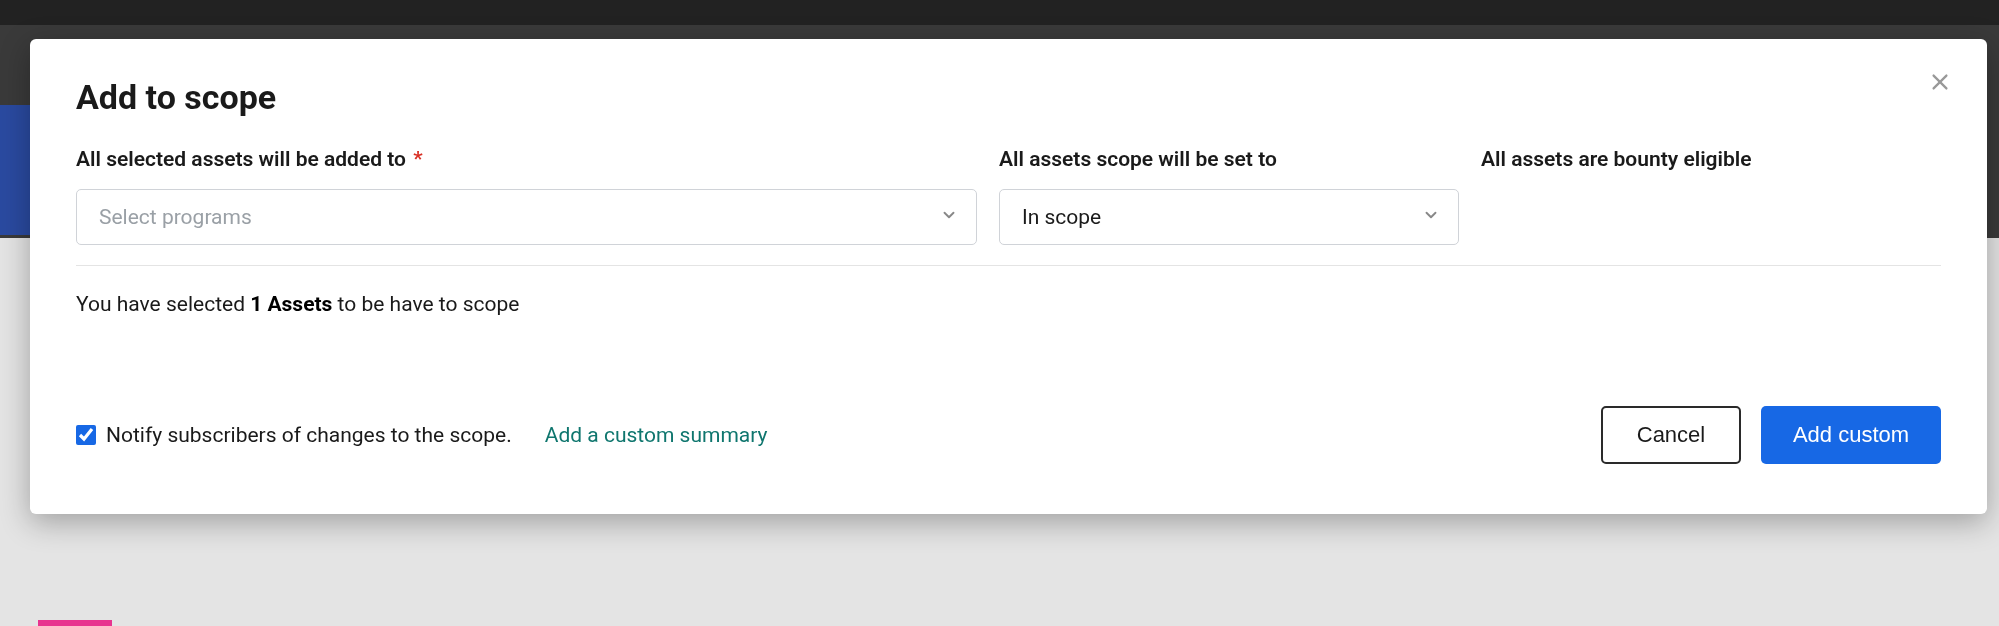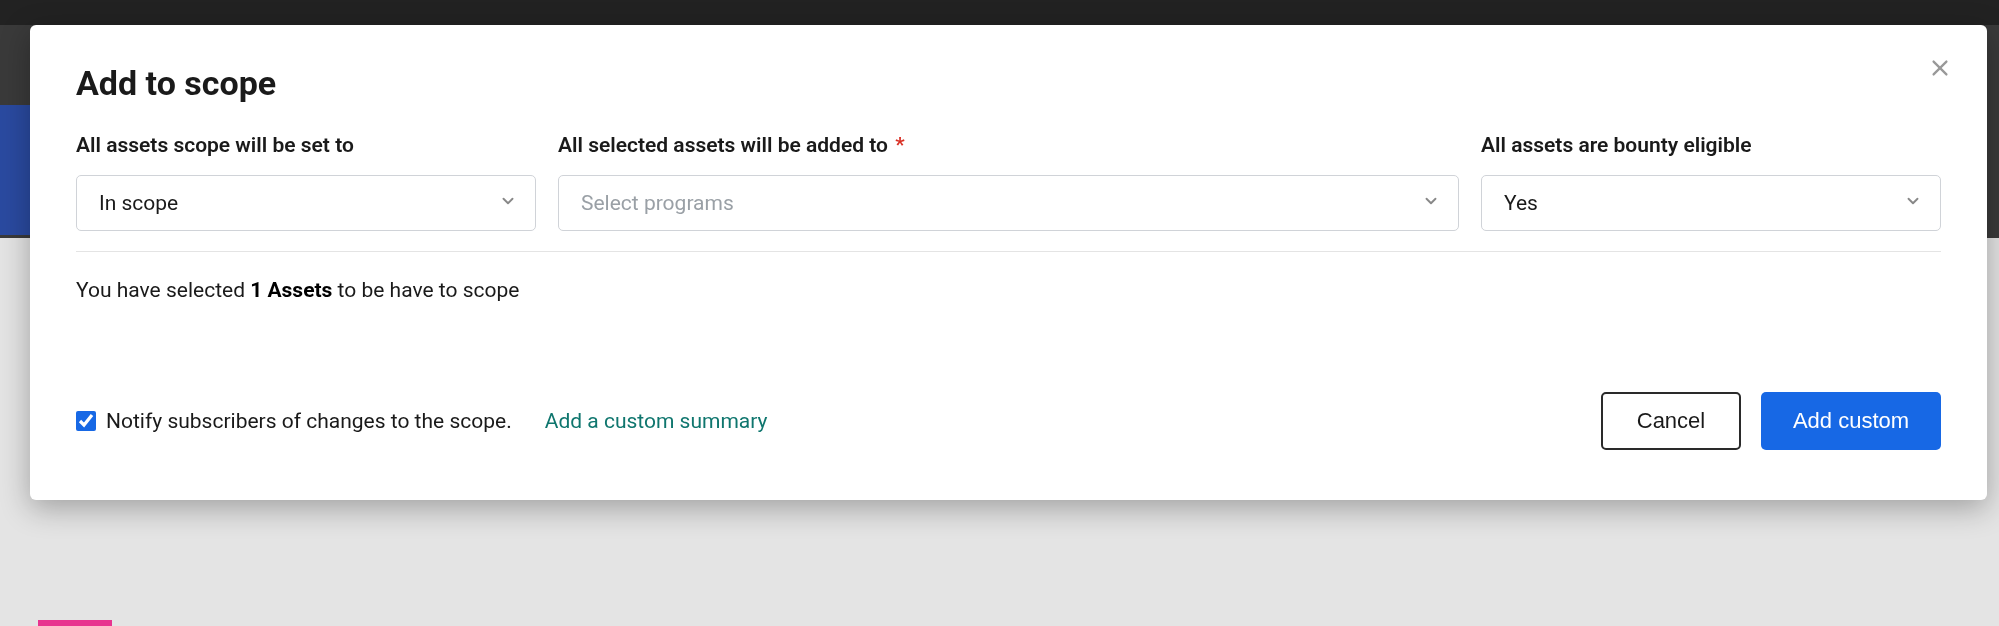--- a/index.html
+++ b/index.html
@@ -44,21 +44,21 @@
       left: 38px;
       bottom: 0;
       width: 74px;
       height: 6px;
       background: #e8338f;
     }
     .modal {
       position: absolute;
       left: 30px;
       right: 12px;
-      top: 25px;
+      top: 39px;
       background: #fff;
       border-radius: 6px;
       box-shadow: 0 8px 30px rgba(0,0,0,0.3);
       padding: 38px 46px 50px 46px;
     }
     .modal-close {
       position: absolute;
       top: 28px;
       right: 30px;
       width: 34px;
@@ -211,60 +211,52 @@
       <svg viewBox="0 0 24 24" fill="none" stroke="currentColor" stroke-width="2.5" stroke-linecap="round">
         <line x1="5" y1="5" x2="19" y2="19"></line>
         <line x1="19" y1="5" x2="5" y2="19"></line>
       </svg>
     </span>
   </div>
 
   <h1 class="modal-title">Add to scope</h1>
 
   <div class="fields-row">
-
-    <div class="field-group scope">
-      <div class="field-label">All assets scope will be set to</div>
-      <div class="select-control">
-        <span class="select-value">In scope</span>
-        <span class="select-chevron">
-          <svg viewBox="0 0 24 24" fill="none" stroke="currentColor" stroke-width="2.5" stroke-linecap="round" stroke-linejoin="round">
-            <polyline points="6 9 12 15 18 9"></polyline>
-          </svg>
-        </span>
-      </div>
-    </div>
 
     <div class="field-group programs">
       <div class="field-label">
         <span>All selected assets will be added to</span>
         <span class="required-mark">*</span>
       </div>
       <div class="select-control">
         <span class="select-placeholder">Select programs</span>
         <span class="select-chevron">
           <svg viewBox="0 0 24 24" fill="none" stroke="currentColor" stroke-width="2.5" stroke-linecap="round" stroke-linejoin="round">
             <polyline points="6 9 12 15 18 9"></polyline>
           </svg>
         </span>
       </div>
     </div>
 
-    <div class="field-group bounty">
-      <div class="field-label">All assets are bounty eligible</div>
+    <div class="field-group scope">
+      <div class="field-label">All assets scope will be set to</div>
       <div class="select-control">
-        <span class="select-value">Yes</span>
+        <span class="select-value">In scope</span>
         <span class="select-chevron">
           <svg viewBox="0 0 24 24" fill="none" stroke="currentColor" stroke-width="2.5" stroke-linecap="round" stroke-linejoin="round">
             <polyline points="6 9 12 15 18 9"></polyline>
           </svg>
         </span>
       </div>
     </div>
 
+    <div class="field-group bounty">
+      <div class="field-label">All assets are bounty eligible</div>
+    </div>
+
   </div>
 
   <div class="selected-summary">
     <span>You have selected </span><span class="selected-count">1 Assets</span><span> to be have to scope</span>
   </div>
 
   <div class="footer-row">
     <div class="notify-group">
       <input type="checkbox" class="checkbox" checked="" style="">
       <span>Notify subscribers of changes to the scope.</span>

